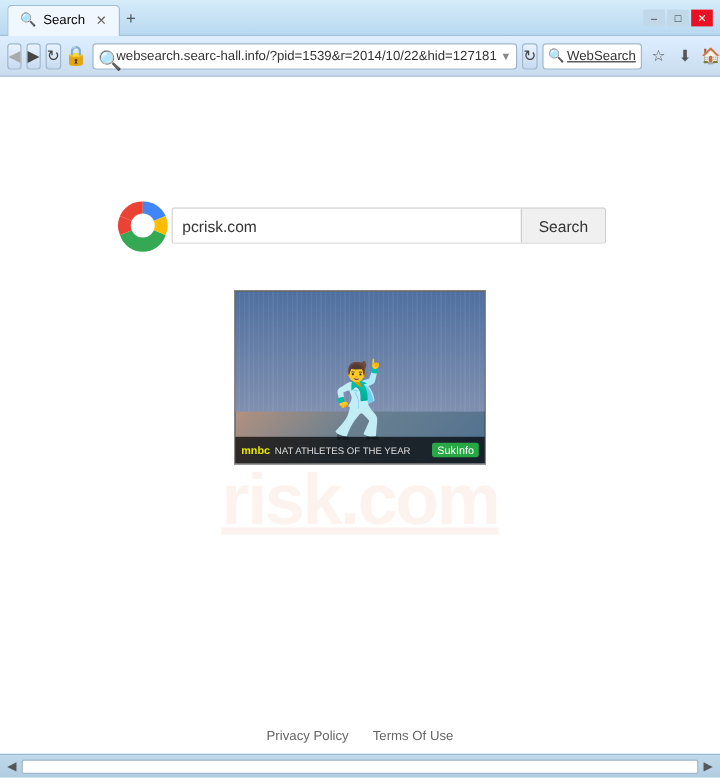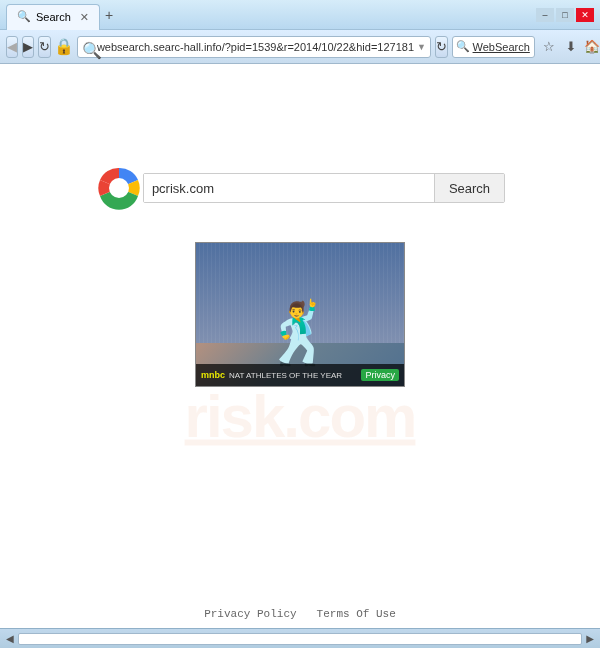--- a/index.html
+++ b/index.html
@@ -355,21 +355,20 @@
       display: flex;
       justify-content: center;
       gap: 20px;
       z-index: 1;
     }
     .footer-link {
       font-size: 11px;
       color: #666;
       text-decoration: none;
       cursor: pointer;
-      font-family: Liberation Mono, monospace;
     }
 
     
     .status-bar {
       height: 20px;
       background: linear-gradient(to bottom, #c0d8ec, #b0cce0);
       border-top: 1px solid #90b0c8;
       display: flex;
       align-items: center;
       padding: 0 6px;
@@ -481,21 +480,21 @@
         <div class="crowd-dots"></div>
       </div>
 
       <div class="dancer">🕺</div>
 
       <div class="play-circle">▶</div>
     </div>
     <div class="video-bar">
       <span class="video-bar-logo">mnbc</span>
       <span class="video-bar-title">NAT ATHLETES OF THE YEAR</span>
-      <span class="video-bar-badge">Privacy</span>
+      <span class="video-bar-badge">SukInfo</span>
     </div>
   </div>
 
   <div class="footer">
     <a class="footer-link">Privacy Policy</a>
     <a class="footer-link">Terms Of Use</a>
   </div>
 
 </div>
 

